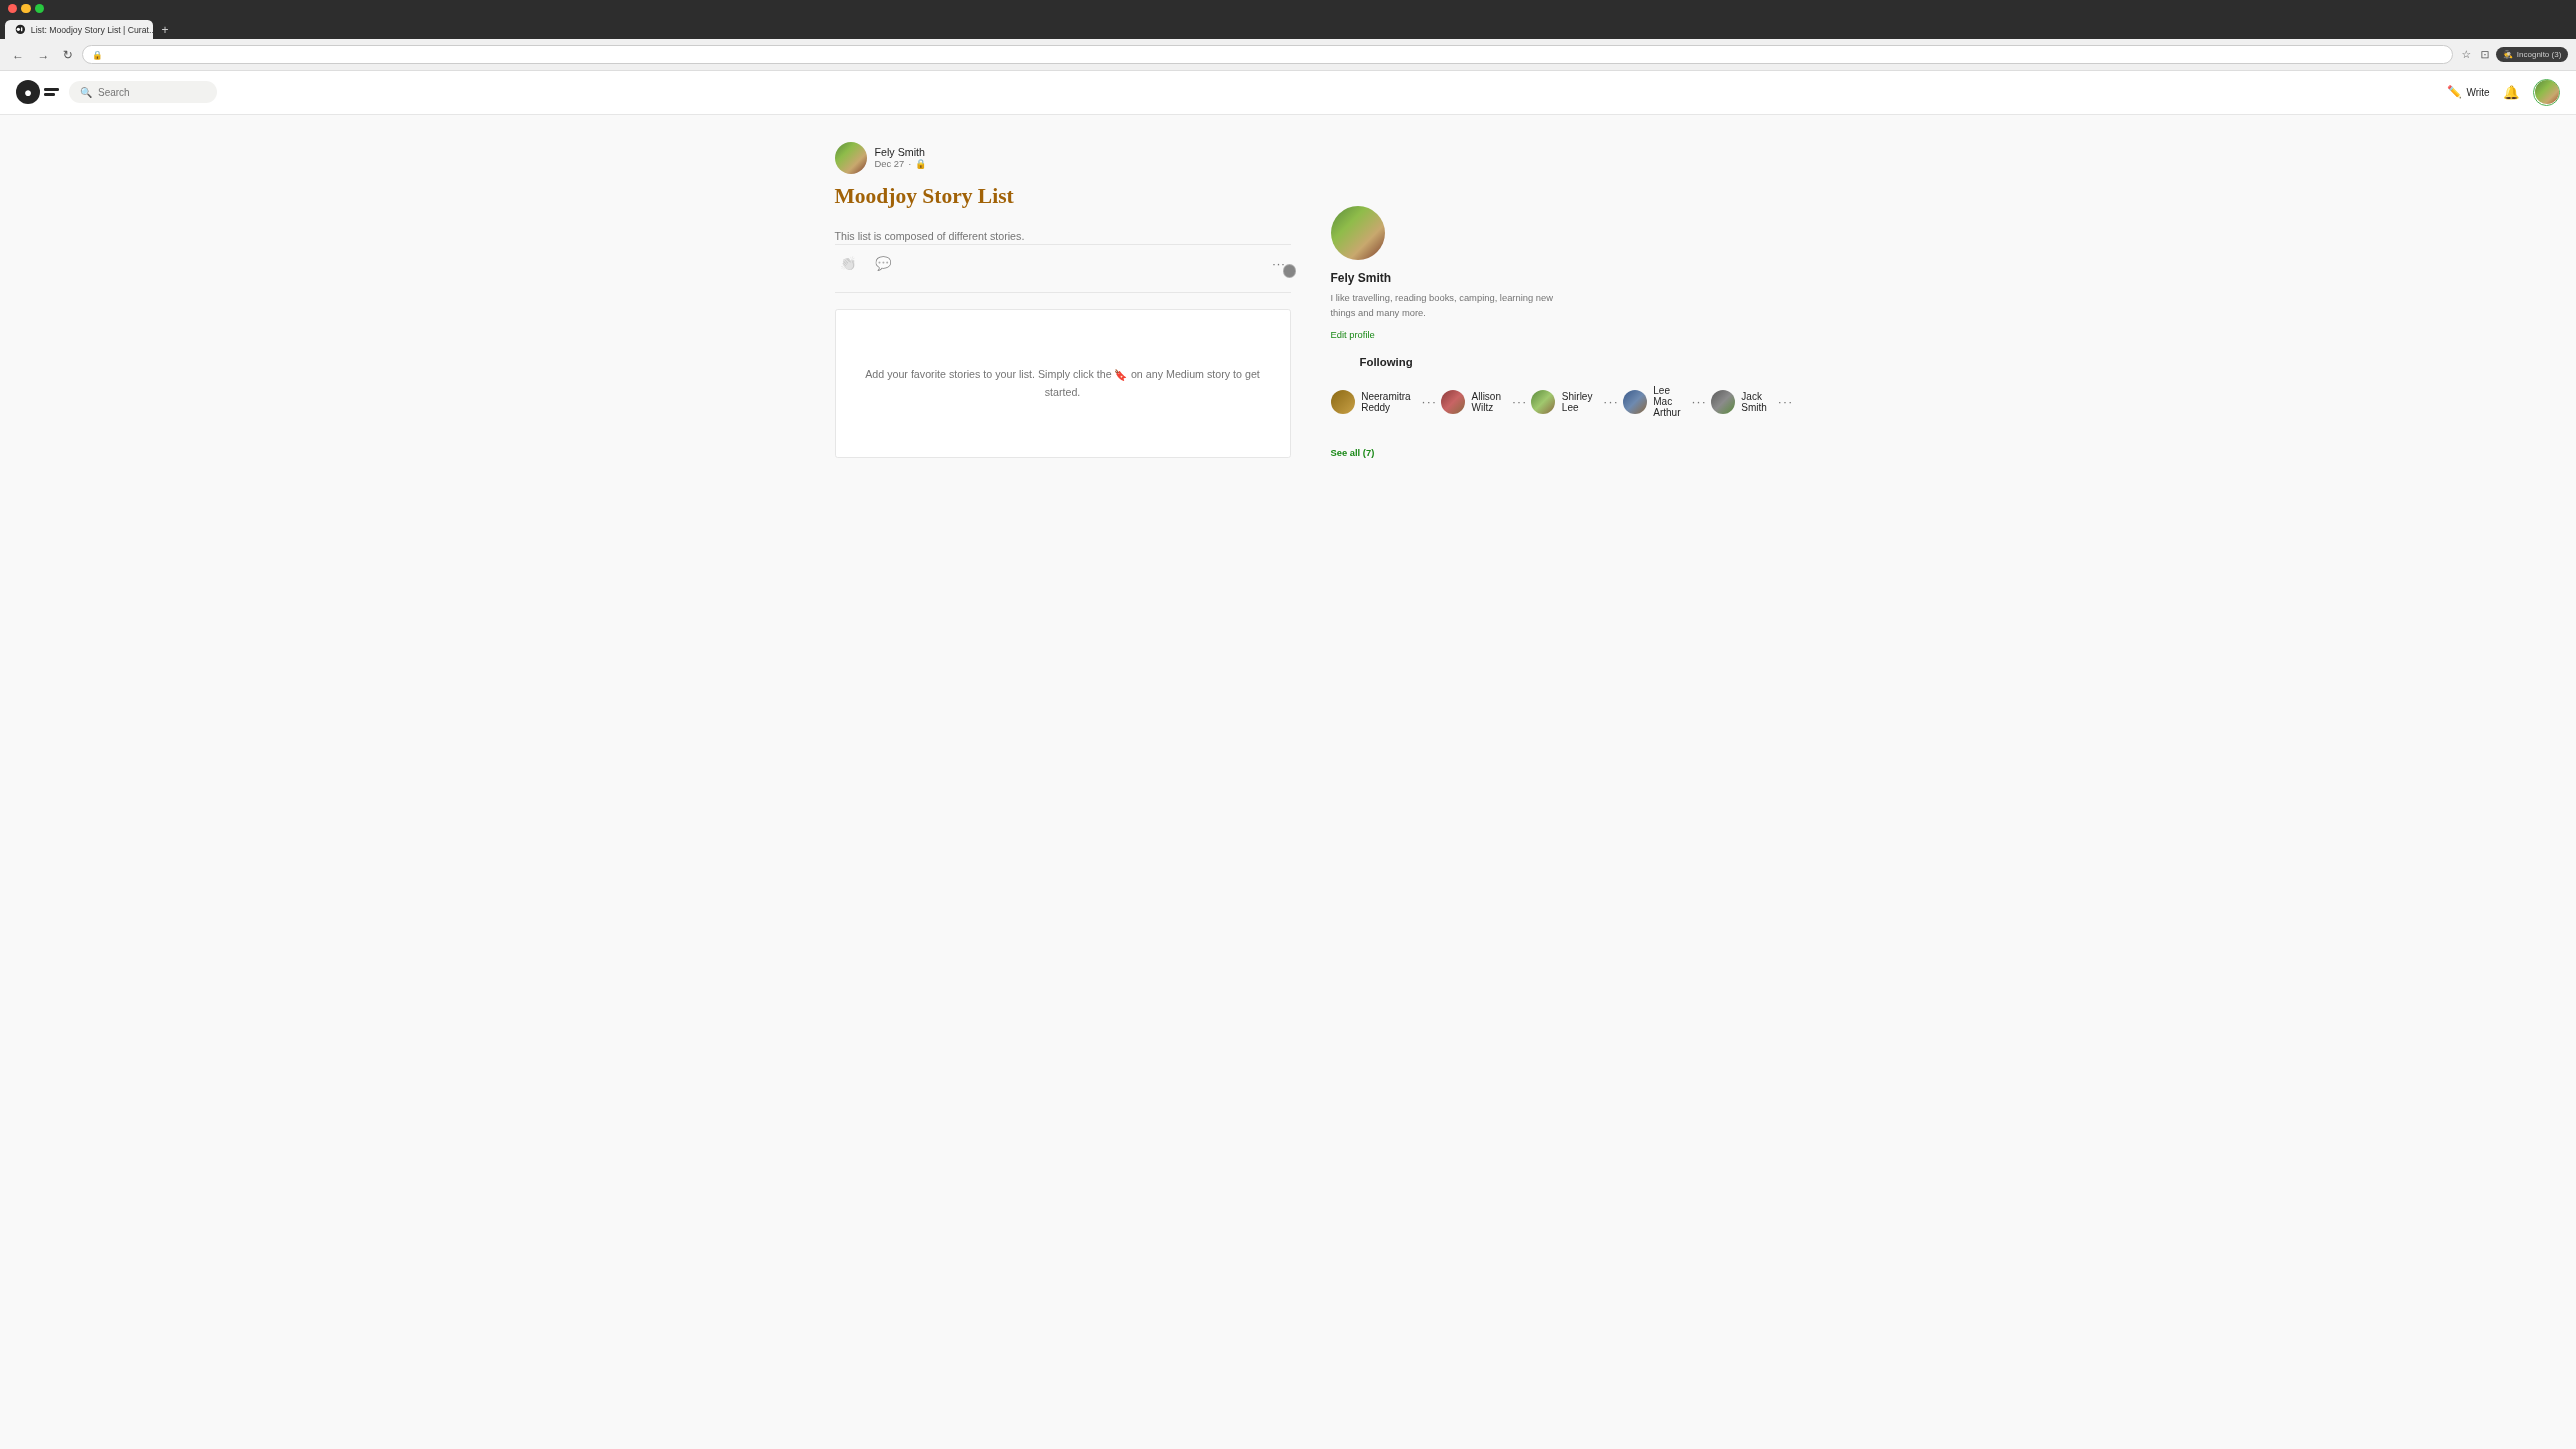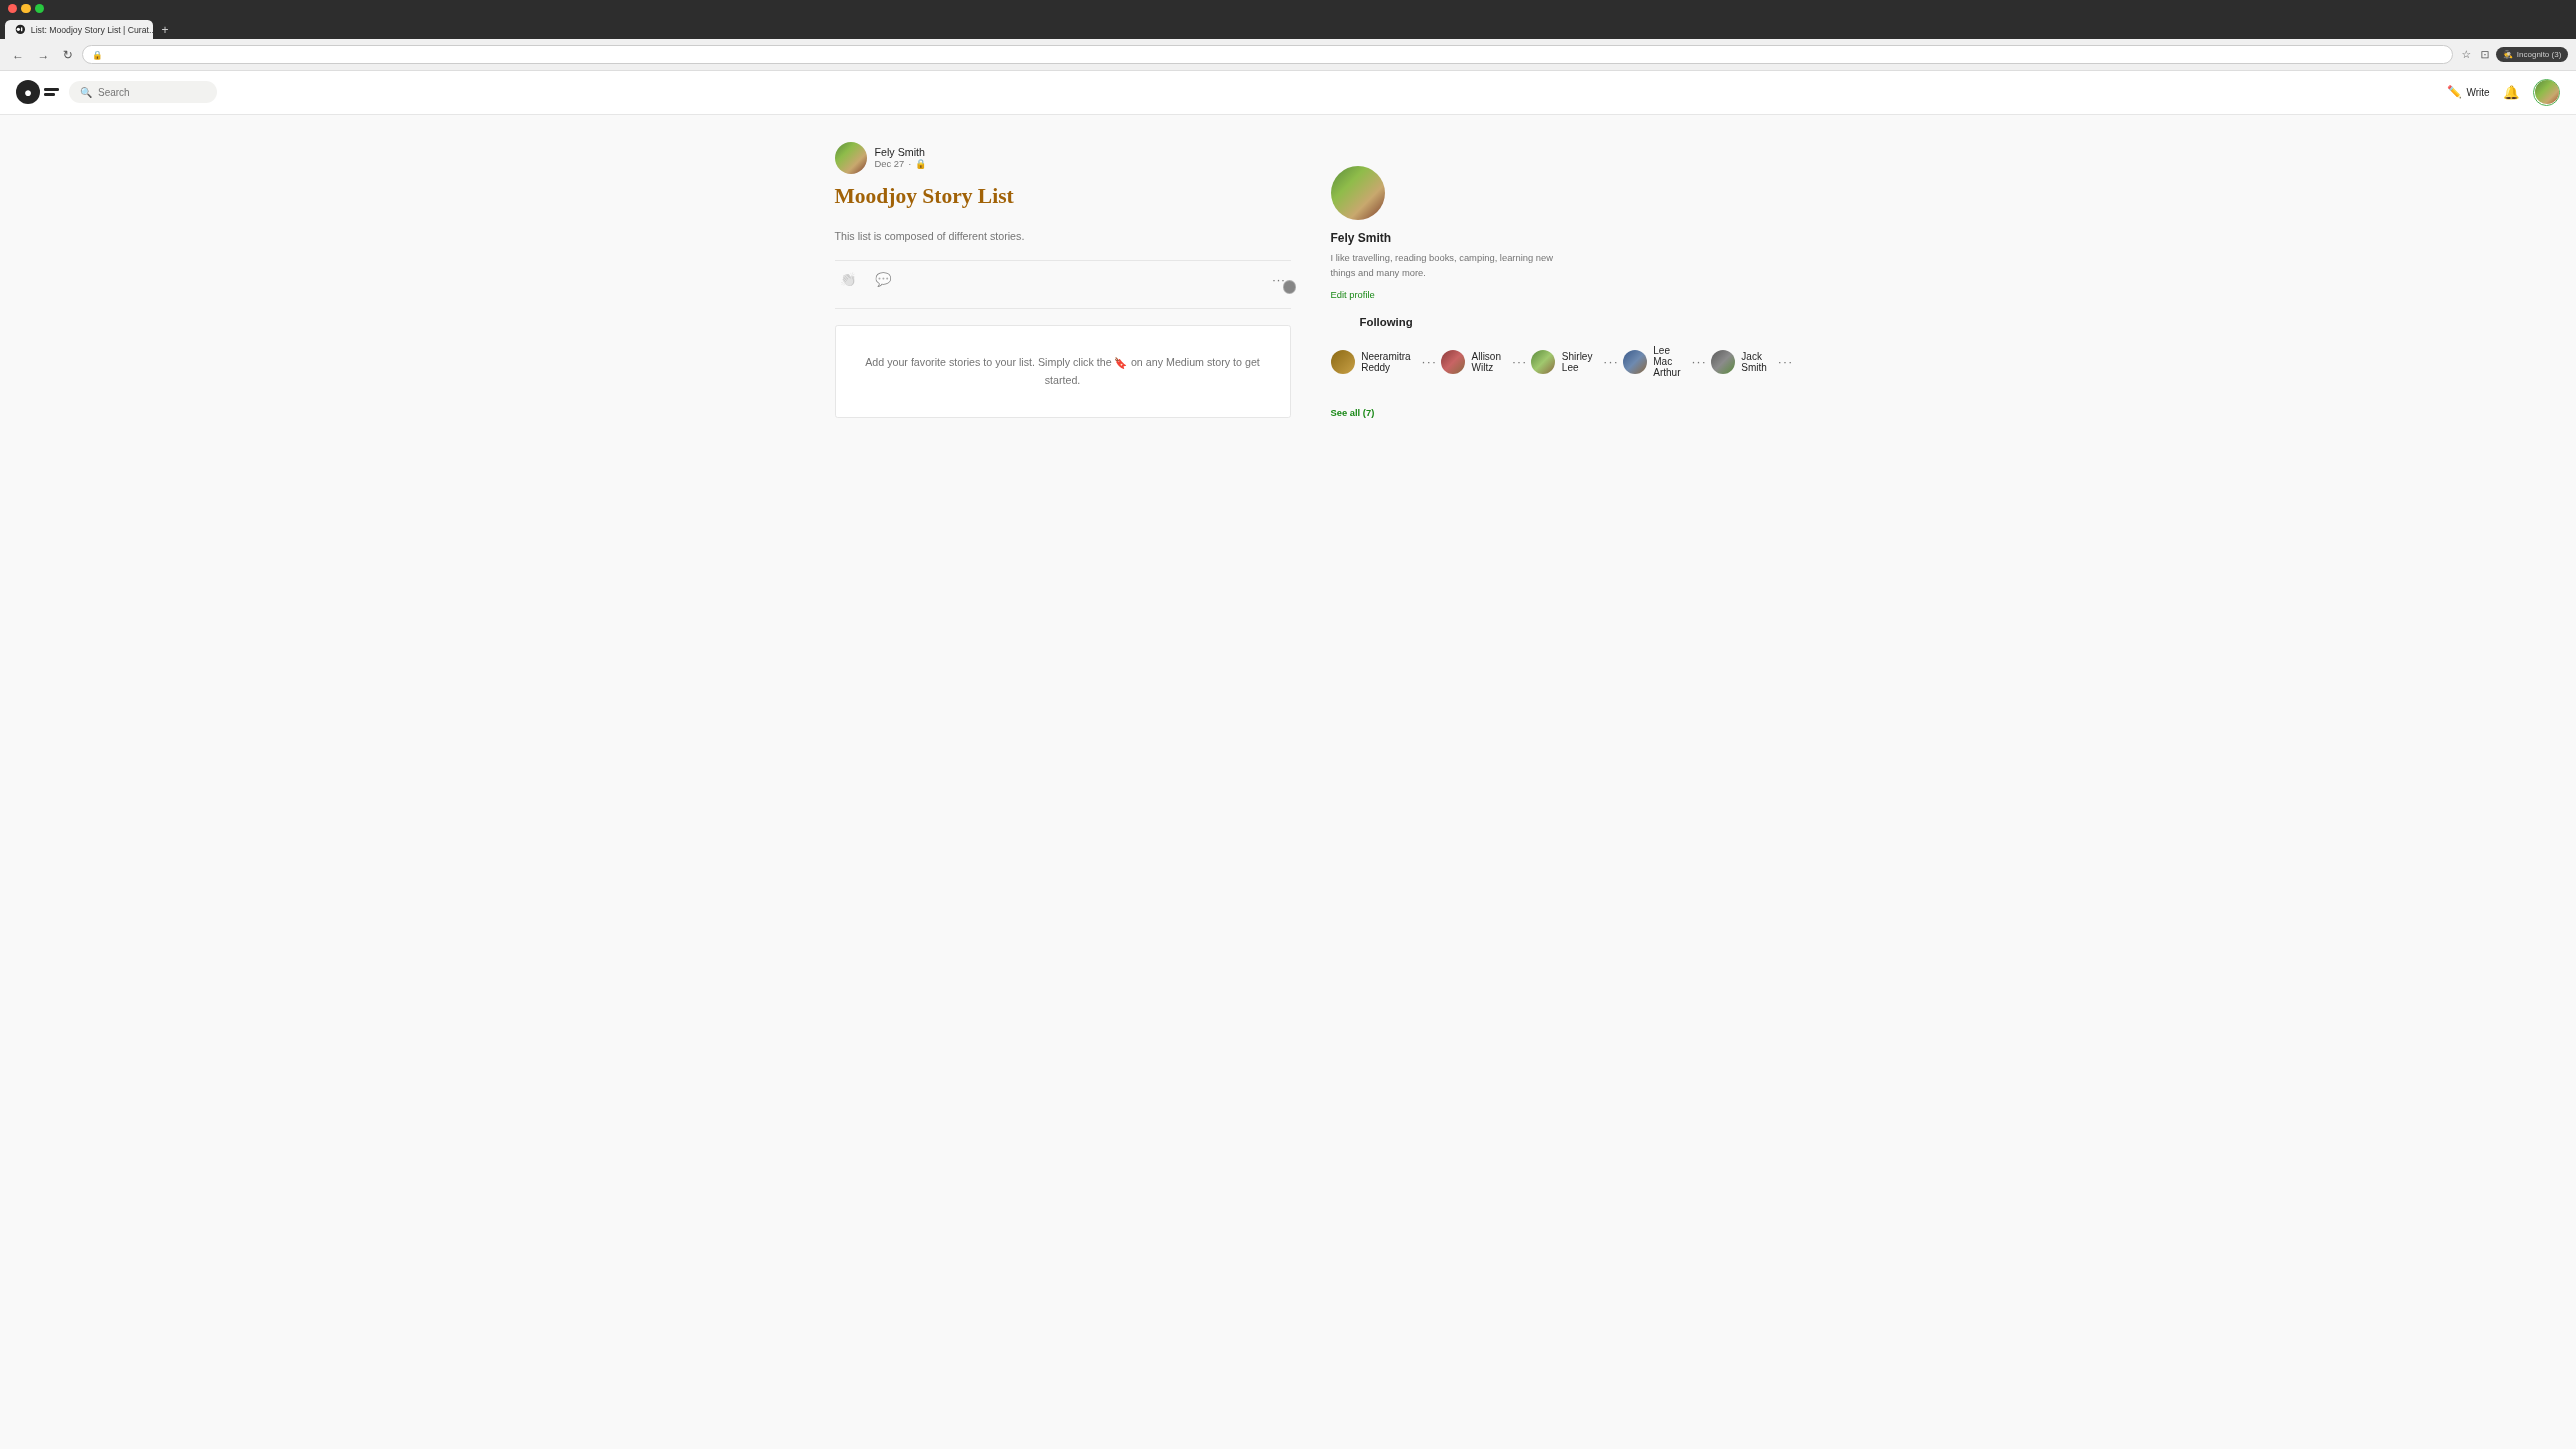--- a/index.html
+++ b/index.html
@@ -53,28 +53,28 @@
 
     
     .post-author { display: flex; align-items: center; gap: 8px; margin-bottom: 10.7px; }
     .author-avatar { width: 32px; height: 32px; border-radius: 50%; background: linear-gradient(135deg, #5a8a3c, #8fbc4a, #c8a86e, #7a3c2a); flex-shrink: 0; }
     .author-info { display: flex; flex-direction: column; }
     .author-name { font-size: 10.7px; font-weight: 500; color: #242424; }
     .post-meta { display: flex; align-items: center; gap: 4px; font-size: 9.4px; color: #757575; }
 
     
     .post-title { font-size: 21.5px; font-weight: 700; color: #a16207; margin-bottom: 18px; line-height: 1.2; font-family: Georgia, serif; }
-    .post-desc { font-size: 10.7px; color: #757575; margin-bottom: 16px; line-height: 1.5; }
+    .post-desc { font-size: 10.7px; color: #757575; line-height: 1.5; }
     .post-actions { display: flex; align-items: center; gap: 8px; padding: 8px 0; border-top: 0.7px solid #e6e6e6; }
     .action-btn { background: none; border: none; cursor: pointer; display: flex; align-items: center; gap: 2.7px; color: #757575; font-size: 10px; padding: 2.7px 5.4px; border-radius: 2.7px; }
     .action-spacer { flex: 1; }
     .more-btn { background: none; border: none; cursor: pointer; color: #757575; font-size: 13.4px; padding: 2.7px 5.4px; border-radius: 2.7px; }
 
     
-    .empty-state { border: 0.7px solid #e6e6e6; border-radius: 2.7px; background: white; padding: 28px 27px; text-align: center; margin-top: 16px; }
+    .empty-state { border: 0.7px solid #e6e6e6; border-radius: 2.7px; background: white; padding: 56px 27px; text-align: center; margin-top: 16px; }
     .empty-state-text { font-size: 10.7px; color: #757575; line-height: 1.6; }
     .bookmark-inline-icon { display: inline-block; font-size: 10.7px; vertical-align: middle; }
 
     
     .divider { border: none; border-top: 0.7px solid #e6e6e6; margin: 10.7px 0; }
 
     
     .sidebar-author { display: flex; flex-direction: column; align-items: flex-start; margin-bottom: 16px; }
     .sidebar-avatar { width: 54px; height: 54px; border-radius: 50%; background: linear-gradient(135deg, #5a8a3c, #8fbc4a, #c8a86e, #7a3c2a); margin-bottom: 10.7px; }
     .sidebar-author-name { font-size: 12px; font-weight: 600; color: #242424; margin-bottom: 6.7px; }

